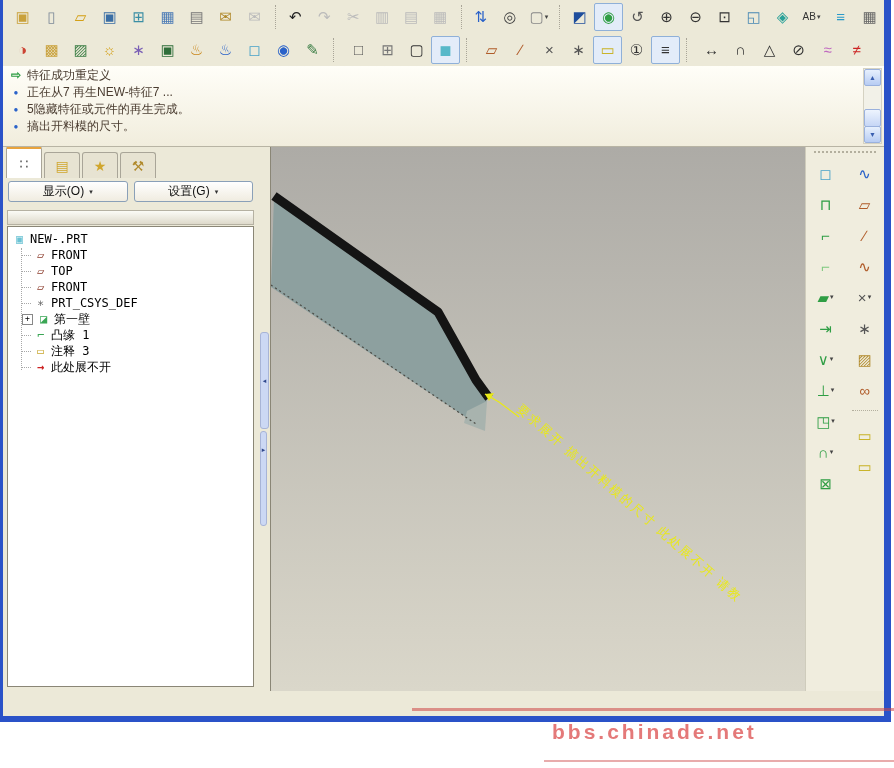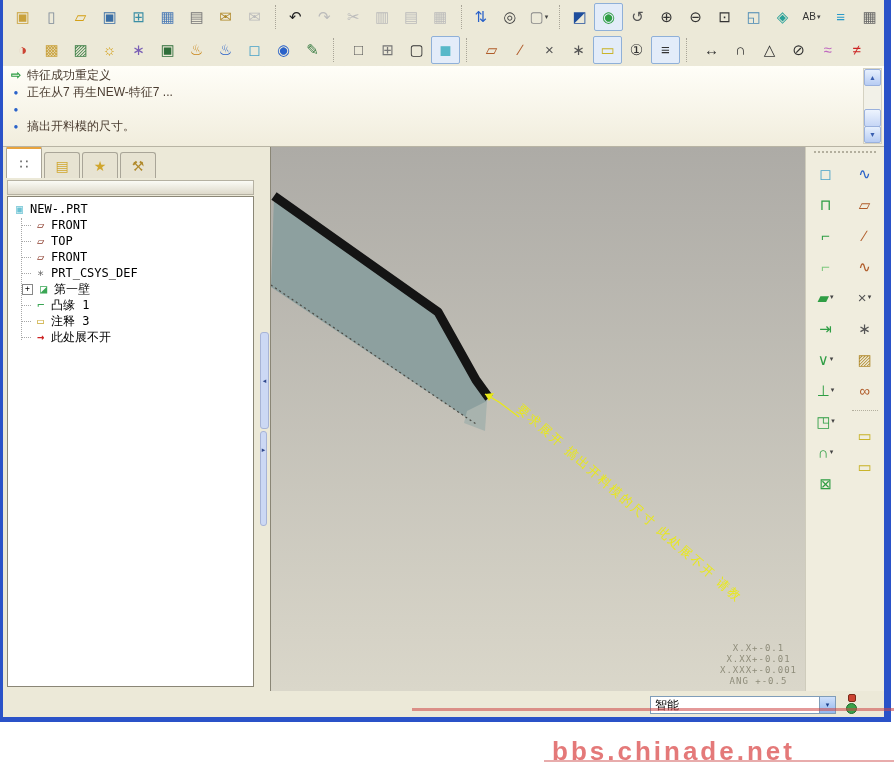--- a/index.html
+++ b/index.html
@@ -71,21 +71,21 @@
   .combo-arrow{width:15px;height:16px;background:linear-gradient(#cfe0fb,#93b7ee);border-left:1px solid #7f9db9;
                color:#1a3e8c;font-size:7px;display:flex;align-items:center;justify-content:center;}
   #seltool{position:absolute;left:841px;top:3px;width:14px;height:20px;}
   #seltool .red{position:absolute;left:4px;top:0;width:6px;height:6px;background:#cc4433;border:1px solid #7a2a1a;border-radius:2px;}
   #seltool .grn{position:absolute;left:2px;top:9px;width:9px;height:9px;background:#3aa14a;border:1px solid #1f6a2a;border-radius:50%;}
   
   .wm{position:absolute;z-index:50;font-weight:bold;pointer-events:none;}
   #wm1{left:544px;top:692px;font-size:36px;color:rgba(208,60,60,.88);letter-spacing:1px;
        text-shadow:1px 1px 0 rgba(255,255,255,.75);font-family:"DejaVu Sans",sans-serif;}
   #wmline1{left:412px;top:708px;width:482px;height:3px;background:rgba(205,70,70,.55);}
-  #wm2{left:552px;top:736px;font-size:26px;color:rgba(226,110,110,.92);letter-spacing:3px;}
+  #wm2{left:552px;top:720px;font-size:21px;color:rgba(226,110,110,.92);letter-spacing:3px;}
   #wmline2{left:544px;top:760px;width:350px;height:2px;background:rgba(205,70,70,.45);}
 </style>
 </head>
 <body>
 
 <div id="screen">
   <div id="app">
 
     <div class="tbrow" id="tbrow1">
         <span class="tbtn" title="select-working-directory-icon">
@@ -276,20 +276,21 @@
           <div class="msg">
             <span class="micon" style="color: rgb(47, 158, 68);">⇨</span>
             <span class="mtext">特征成功重定义</span>
           </div>
           <div class="msg">
             <span class="micon" style="color: rgb(42, 98, 201); font-size: 8px;">●</span>
             <span class="mtext">正在从7 再生NEW-特征7 ...</span>
           </div>
           <div class="msg">
             <span class="micon" style="color: rgb(42, 98, 201); font-size: 8px;">●</span>
+            <span class="mtext">5隐藏特征或元件的再生完成。</span>
           </div>
           <div class="msg">
             <span class="micon" style="color: rgb(42, 98, 201); font-size: 8px;">●</span>
             <span class="mtext">搞出开料模的尺寸。</span>
           </div>
         </div>
       <div class="vscroll">
         <div class="sbtn sb-up">▲</div>
         <div class="sthumb"></div>
         <div class="sbtn sb-dn">▼</div>
@@ -305,20 +306,30 @@
             <div class="tab">
               <span class="g" style="color: rgb(208, 166, 46);">▤</span>
             </div>
             <div class="tab">
               <span class="g" style="color: rgb(208, 166, 46);">★</span>
             </div>
             <div class="tab">
               <span class="g" style="color: rgb(176, 137, 43);">⚒</span>
             </div>
           </div>
+        <div id="navbtns">
+          <div class="navbtn">
+            <span>显示(O)</span>
+            <span class="arr">▾</span>
+          </div>
+          <div class="navbtn">
+            <span>设置(G)</span>
+            <span class="arr">▾</span>
+          </div>
+        </div>
         <div id="treehdr"></div>
         <div id="treebox">
           <div id="treelines"></div>
           <div id="treeitems">
               <div class="trow">
                 <span class="ticon" style="color: rgb(108, 195, 212);">▣</span>
                 <span class="tlabel">NEW-.PRT</span>
               </div>
               <div class="trow child">
                 <span class="tlead"></span>
@@ -376,26 +387,20 @@
       <div id="viewport">
         <svg width="535" height="544" viewBox="0 0 535 544" style="position:absolute;left:0;top:0;">
           <polygon points="3,49 167,165 205,233 216,254 205,277 0,140" fill="#8da09f"></polygon>
           <polygon points="196,264 216,254 214,284 193,276" fill="#a8b3ae"></polygon>
           <line x1="0" y1="138" x2="205" y2="277" stroke="#4a4a44" stroke-width="1.2" stroke-dasharray="2,3"></line>
           <polyline points="3,49 167,165 205,233 218,251" fill="none" stroke="#141414" stroke-width="9" stroke-linejoin="round"></polyline>
           <polyline points="214,247 228,255 248,270" fill="none" stroke="#e9e918" stroke-width="1.3"></polyline>
           <polygon points="214,247 223,246 218,254" fill="#e9e918"></polygon>
           <text transform="translate(245,263) rotate(41)" font-size="12.5" letter-spacing="2" fill="#e9e918" font-family="&quot;DejaVu Sans&quot;, sans-serif">要求展开  搞出开料模的尺寸  此处展不开  请教</text>
         </svg>
-        <div id="tolblock">
-          <div>X.X+-0.1</div>
-          <div>X.XX+-0.01</div>
-          <div>X.XXX+-0.001</div>
-          <div>ANG +-0.5</div>
-        </div>
       </div>
 
       <div id="righttb">
         <div class="rcol" id="rcol1">
             <span class="rbtn" title="smt-extrude-icon">
               <span class="g" style="color: rgb(74, 163, 201);">◻</span>
             </span>
             <span class="rbtn" title="smt-flat-wall-icon">
               <span class="g" style="color: rgb(47, 158, 68);">⊓</span>
             </span>
@@ -462,28 +467,18 @@
             <span class="rbtn" title="note-tool-icon">
               <span class="g" style="color: rgb(201, 180, 42);">▭</span>
             </span>
             <span class="rbtn" title="note-group-icon">
               <span class="g" style="color: rgb(201, 180, 42);">▭</span>
             </span>
           </div>
       </div>
     </div>
 
-    <div id="statusbar">
-      <div id="filtercombo">
-        <span class="combo-label">智能</span>
-        <span class="combo-arrow">▾</span>
-      </div>
-      <div id="seltool">
-        <div class="red"></div>
-        <div class="grn"></div>
-      </div>
-    </div>
   </div>
 
   <div class="wm" id="wmline1"></div>
   <div class="wm" id="wm2">bbs.chinade.net</div>
   <div class="wm" id="wmline2"></div>
 </div>
 
 </body></html>

